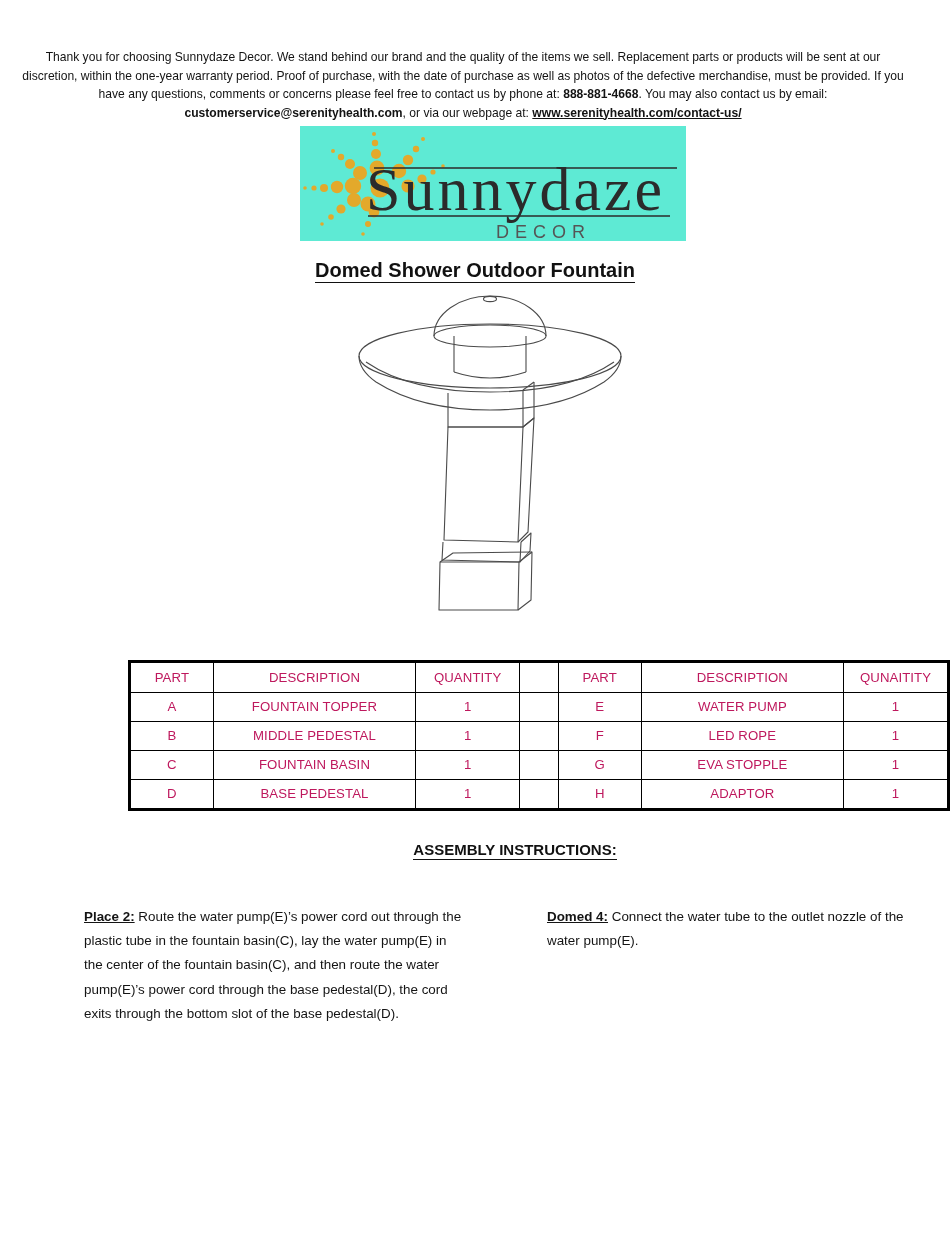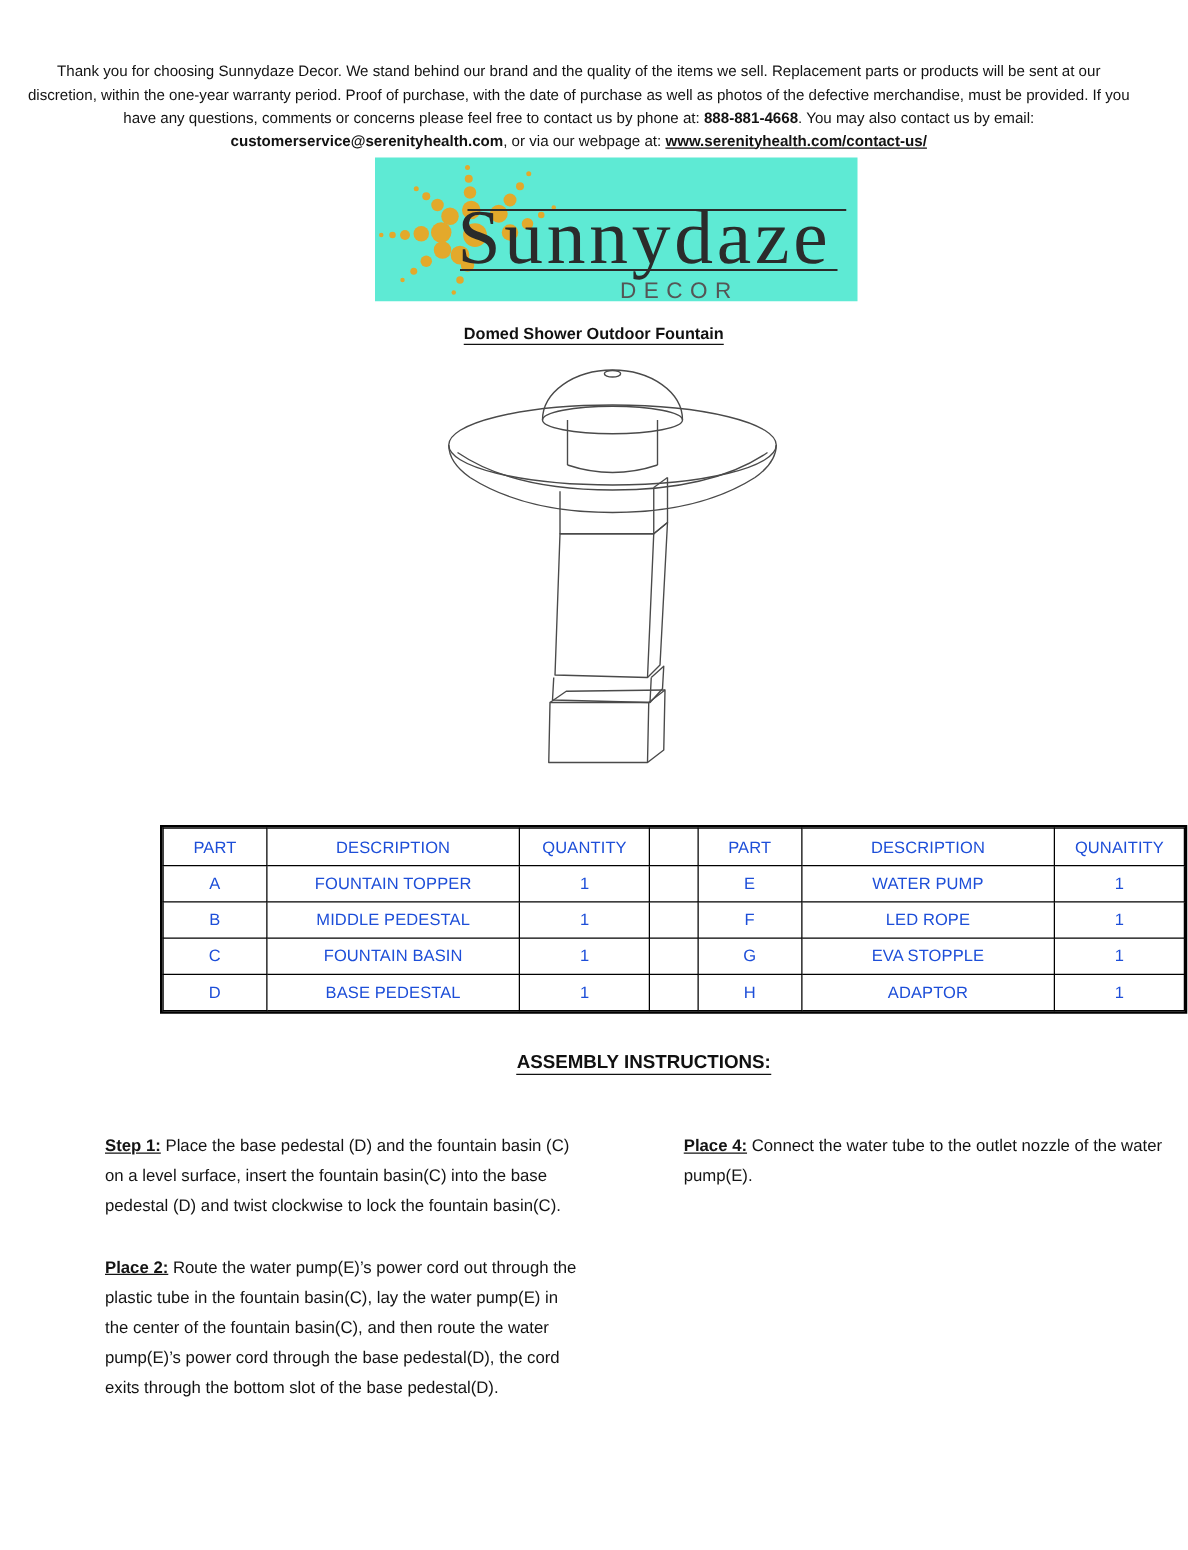--- a/index.html
+++ b/index.html
@@ -42,21 +42,21 @@
   }
   .logo-svg { display: block; }
 
   
   .product-title {
     position: absolute;
     left: 0;
     top: 259px;
     width: 950px;
     text-align: center;
-    font-size: 13px;
+    font-size: 20px;
     font-weight: bold;
     color: #111;
   }
   .product-title span {
     border-bottom: 1.6px solid #111;
     padding-bottom: 1px;
   }
 
   
   .fountain-wrap {
@@ -69,21 +69,21 @@
 
   
   .parts-table-wrap {
     position: absolute;
     left: 128px;
     top: 660px;
   }
   table.parts {
     border-collapse: collapse;
     font-size: 13.2px;
-    color: #1d4ed8;
+    color: #be185d;
   }
   table.parts td {
     border: 1px solid #000;
     height: 26px;
     text-align: center;
     vertical-align: middle;
     padding: 1px 2px;
     font-weight: normal;
     letter-spacing: 0.1px;
   }
@@ -287,26 +287,23 @@
 </div>
 
 <div class="assembly-heading">
   <span>ASSEMBLY INSTRUCTIONS:</span>
 </div>
 
 <div class="steps">
 
   <div class="col col-left">
     <p class="step-p">
-      <span class="step-label">Step 1:</span><span> Place the base pedestal (D) and the fountain basin (C) on a level surface, insert the fountain basin(C) into the base pedestal (D) and twist clockwise to lock the fountain basin(C).</span>
-    </p>
-    <p class="step-p">
       <span class="step-label">Place 2:</span><span> Route the water pump(E)’s power cord out through the plastic tube in the fountain basin(C), lay the water pump(E) in the center of the fountain basin(C), and then route the water pump(E)’s power cord through the base pedestal(D), the cord exits through the bottom slot of the base pedestal(D).</span>
     </p>
   </div>
 
   <div class="col col-right">
     <p class="step-p">
-      <span class="step-label">Place 4:</span><span> Connect the water tube to the outlet nozzle of the water pump(E).</span>
+      <span class="step-label">Domed 4:</span><span> Connect the water tube to the outlet nozzle of the water pump(E).</span>
     </p>
   </div>
 
 </div>
 
 </body></html>

